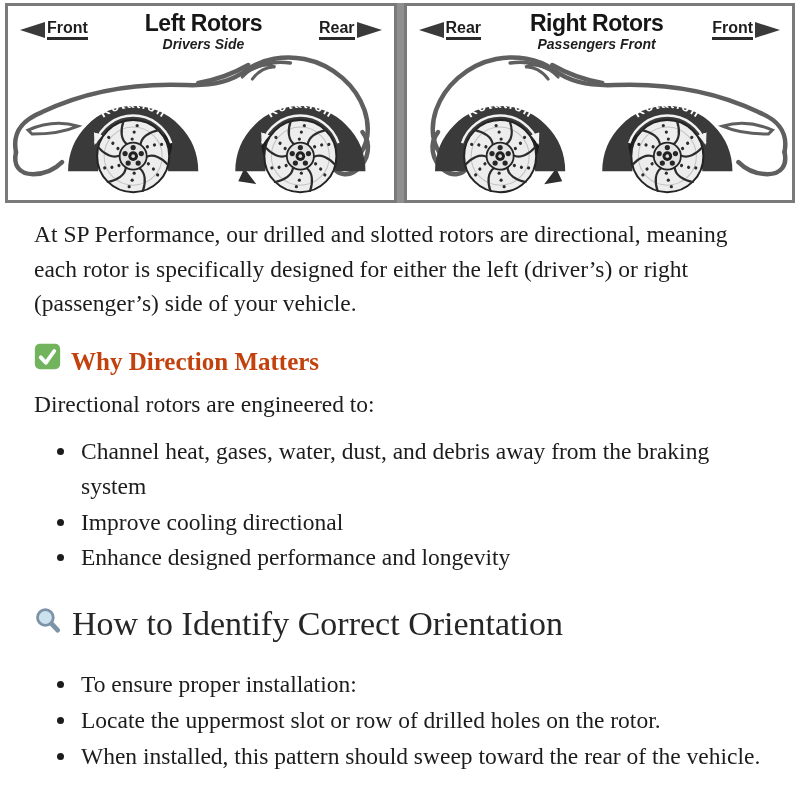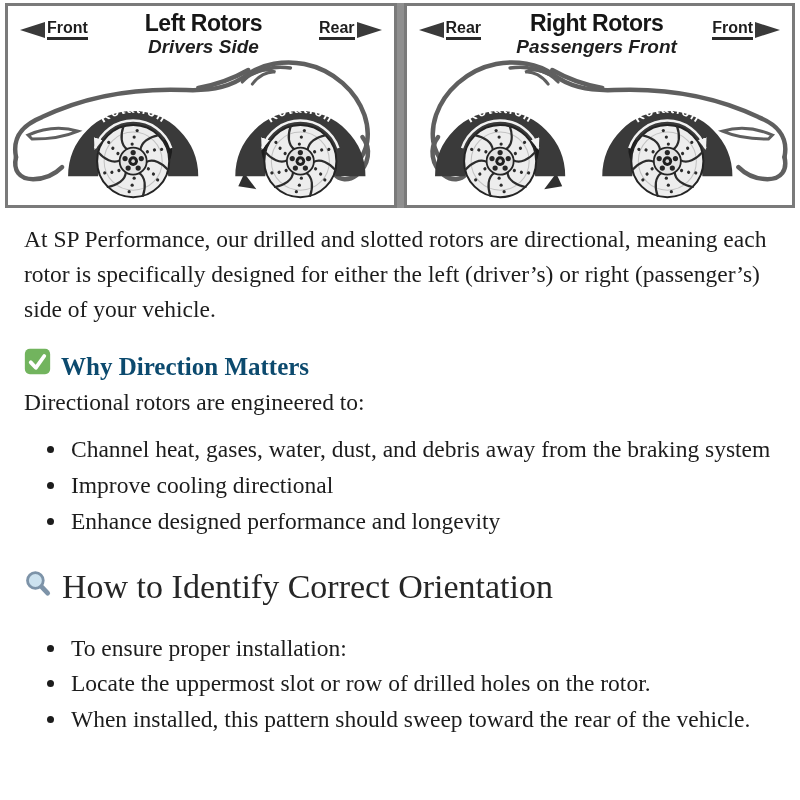--- a/index.html
+++ b/index.html
@@ -9,38 +9,38 @@
   
   .diagram{display:flex;margin:3px 5px 0 5px;}
   .panel{flex:1;border:3px solid #7a7a7a;background:#fff;min-width:0;}
   .divider{width:7px;background:#8f8f8f;flex:none;}
   .panel-header{display:flex;align-items:flex-start;justify-content:space-between;
                 padding:6px 12px 0 12px;}
   .titles{flex:1;text-align:center;line-height:1.02;}
   .panel-title{font-family:"Liberation Sans",sans-serif;font-weight:bold;font-size:23px;
                color:#161616;letter-spacing:-.5px;}
   .panel-subtitle{font-family:"Liberation Sans",sans-serif;font-weight:bold;font-style:italic;
-                  font-size:19px;color:#1e1e1e;margin-top:2px;}
+                  font-size:14px;color:#1e1e1e;margin-top:2px;}
   .dir{display:flex;align-items:center;margin-top:7px;flex:none;}
   .dir-label{font-family:"Liberation Sans",sans-serif;font-weight:bold;font-size:16px;
              color:#1e1e1e;border-bottom:3px solid #2a2a2a;padding-bottom:0;}
   .tri{width:0;height:0;display:inline-block;}
   .tri-left{border-top:8px solid transparent;border-bottom:8px solid transparent;
             border-right:25px solid #3a3a3a;margin-right:2px;}
   .tri-right{border-top:8px solid transparent;border-bottom:8px solid transparent;
              border-left:25px solid #3a3a3a;margin-left:2px;}
   .car{display:block;width:100%;margin-top:-4px;}
   .rot-text{font-family:"Liberation Sans",sans-serif;font-weight:bold;font-size:13px;
             fill:#ffffff;letter-spacing:1.5px;}
 
   
-  .article{padding:14px 26px 0 24px;font-size:23.5px;line-height:1.48;}
+  .article{padding:14px 26px 0 34px;font-size:23.5px;line-height:1.48;}
   .intro{margin:0 0 14px 0;}
   .h-why{display:flex;align-items:center;gap:10px;font-size:25px;font-weight:bold;
-         margin:22px 0 0 0;color:#0c4a6e;}
+         margin:22px 0 7px 0;color:#c2410c;}
   .h-identify{display:flex;align-items:center;gap:10px;font-size:34px;font-weight:normal;
               margin:24px 0 18px 0;color:#262626;}
   .lead{margin:0 0 12px 0;}
   ul{margin:2px 0 12px 0;padding-left:44px;}
   li{padding-left:3px;margin:1px 0;}
   .icon{flex:none;display:inline-block;}
 </style>
 </head>
 <body>
 

